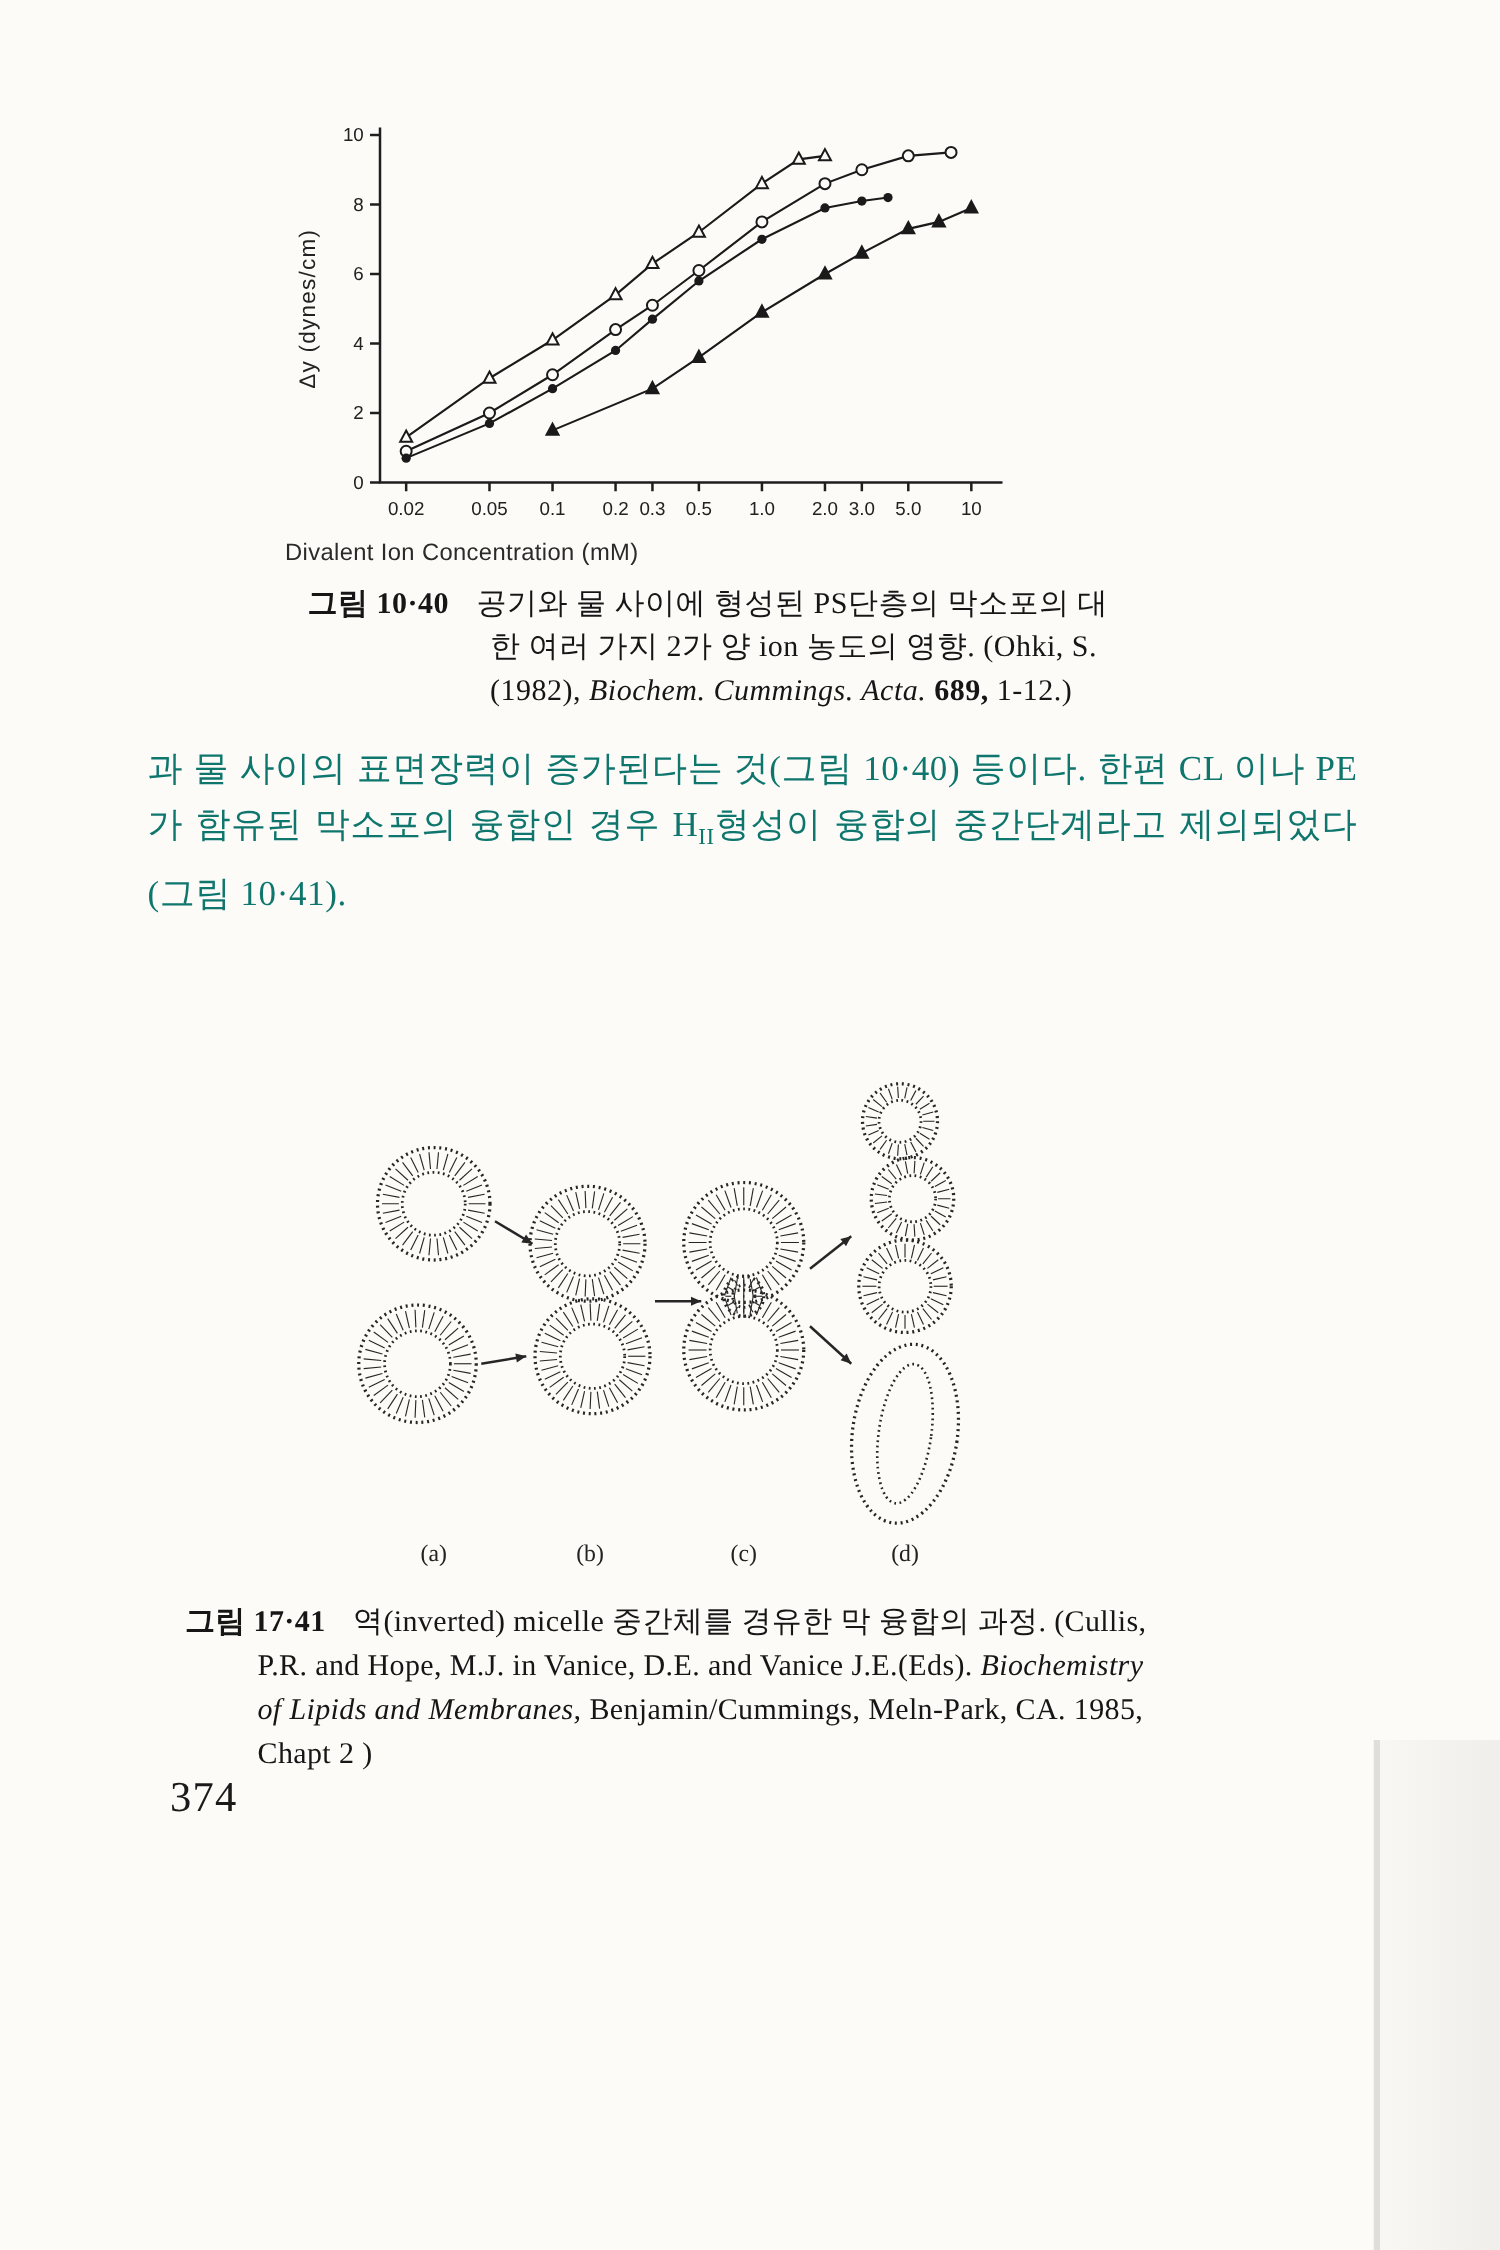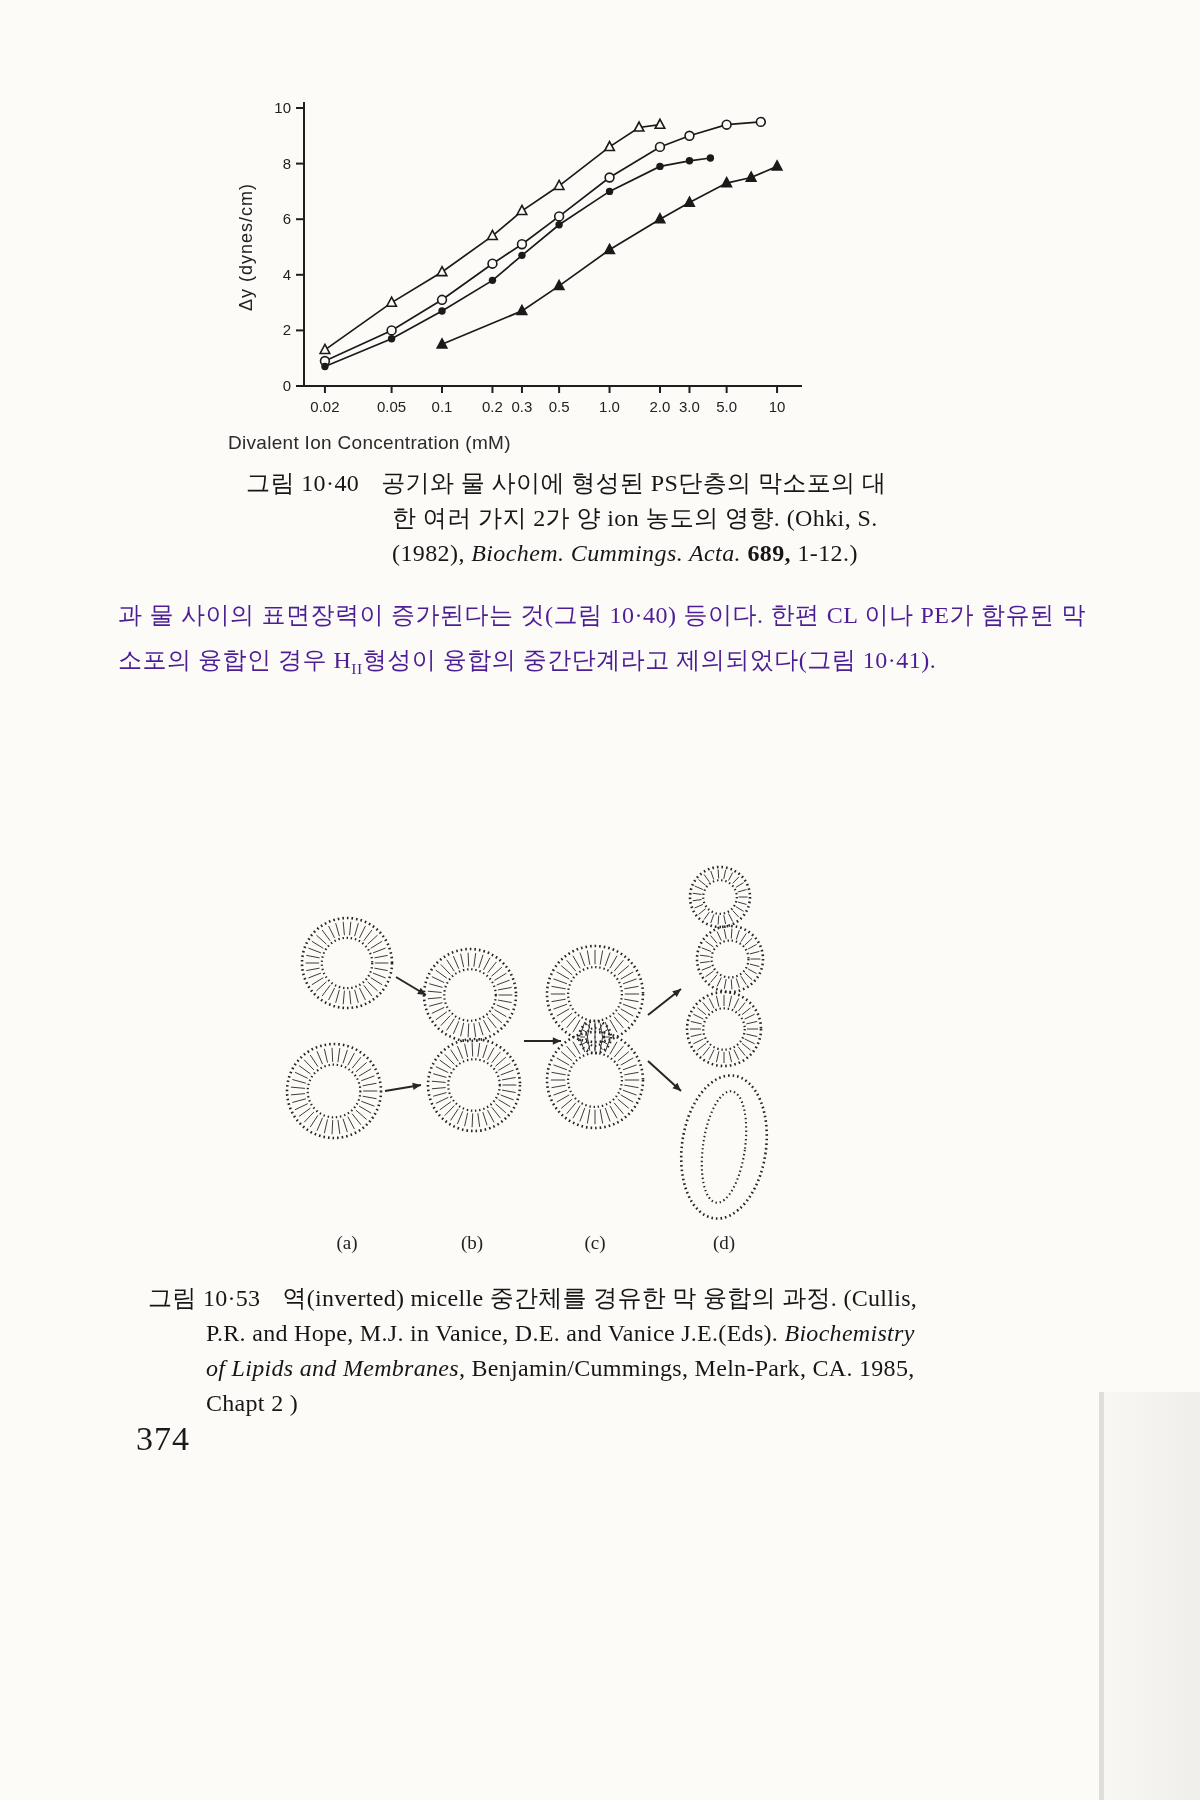--- a/index.html
+++ b/index.html
@@ -16,25 +16,25 @@
   svg text.tick { font:15px "Liberation Sans","DejaVu Sans",sans-serif; fill:#222; }
   svg text.axis-label { font:18px "Liberation Sans","DejaVu Sans",sans-serif; fill:#222; letter-spacing:1px; }
   svg text.panel-label { font:19px "Liberation Serif","DejaVu Serif",serif; fill:#222; }
 
   
   .caption { position:absolute; color:#161616; }
   .cap40 { left:246px; top:466px; width:662px; font-size:24px; line-height:35px;
            padding-left:146px; text-indent:-146px; letter-spacing:.4px; }
   .cap41 { left:148px; top:1281px; width:784px; font-size:24px; line-height:35px;
            padding-left:58px; text-indent:-58px; letter-spacing:.3px; }
-  .cap-label { font-weight:normal; margin-right:22px; }
+  .cap-label { font-weight:bold; margin-right:22px; }
 
   
-  .bodytext { position:absolute; left:118px; top:593px; width:968px; font-size:24px;
-              line-height:45px; text-align:justify; letter-spacing:.5px; color:#4c1d95; }
+  .bodytext { position:absolute; left:118px; top:593px; width:968px; font-size:28px;
+              line-height:45px; text-align:justify; letter-spacing:.5px; color:#0f766e; }
   .bodytext p { margin:0; }
   .bodytext p.indent { text-indent:30px; }
   sub { font-size:.65em; }
 
   
   .fig41 { position:absolute; left:272px; top:845px; }
 
   .pageno { position:absolute; left:136px; top:1420px; font-size:34px;
             letter-spacing:1px; color:#1a1a1a; }
 
@@ -475,20 +475,20 @@
         <line x1="461.95329297535676" y1="163.3317741703185" x2="466.7694024795617" y2="153.33101973660166" stroke="#262626" stroke-width="0.9"></line>
         <line x1="466.30285605463934" y1="166.0647857921834" x2="473.2235928552713" y2="157.38645633678826" stroke="#262626" stroke-width="0.9"></line>
         <line x1="469.9352142078166" y1="169.69714394536064" x2="478.6135436632117" y2="162.7764071447287" stroke="#262626" stroke-width="0.9"></line>
         <line x1="472.6682258296815" y1="174.0467070246432" x2="482.66898026339834" y2="169.23059752043832" stroke="#262626" stroke-width="0.9"></line>
         <line x1="474.364846305451" y1="178.89536977504216" x2="485.1865461306693" y2="176.42538740812705" stroke="#262626" stroke-width="0.9"></line>
         <ellipse cx="452" cy="302" rx="42" ry="72" transform="rotate(8 452 302)" fill="none" stroke="#262626" stroke-width="2.6" stroke-dasharray="1.6 3"></ellipse>
         <ellipse cx="452" cy="302" rx="21" ry="56.160000000000004" transform="rotate(8 452 302)" fill="none" stroke="#262626" stroke-width="2.1" stroke-dasharray="1.4 2.8"></ellipse>
       </svg>
   </figure>
 
-  <p class="caption cap41"><span class="cap-label">그림 10·53</span><span>역(inverted) micelle 중간체를 경유한 막 융합의 과정.</span>
+  <p class="caption cap41"><span class="cap-label">그림 17·41</span><span>역(inverted) micelle 중간체를 경유한 막 융합의 과정.</span>
     <span><span>(Cullis, P.R. and Hope, M.J. in Vanice, D.E. and Vanice J.E.(Eds). </span><i>Biochemistry of Lipids and Membranes,</i><span> Benjamin/Cummings, Meln-Park, CA. 1985, Chapt 2 )</span></span></p>
 
   <div class="pageno">374</div>
 
   <div class="scan-shade"></div>
   <div class="scan-streak"></div>
 </div>
 
 </body></html>

